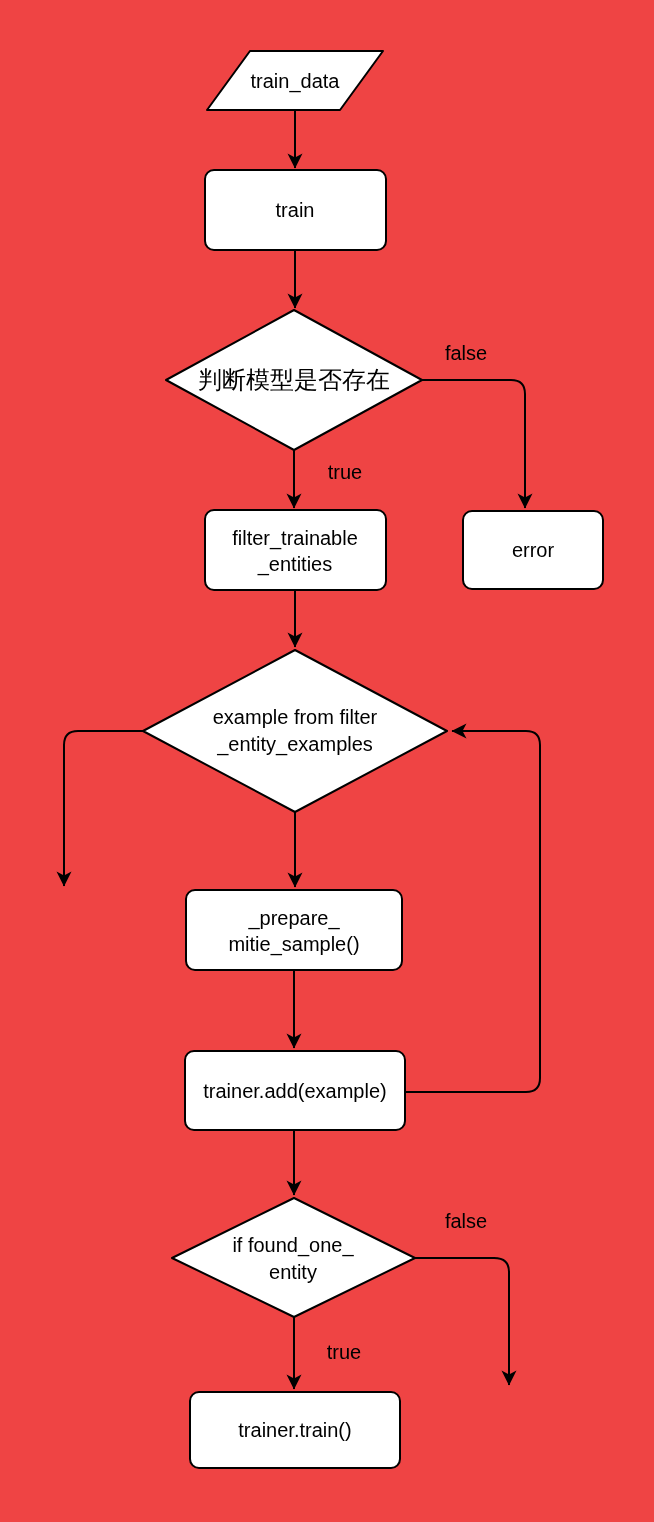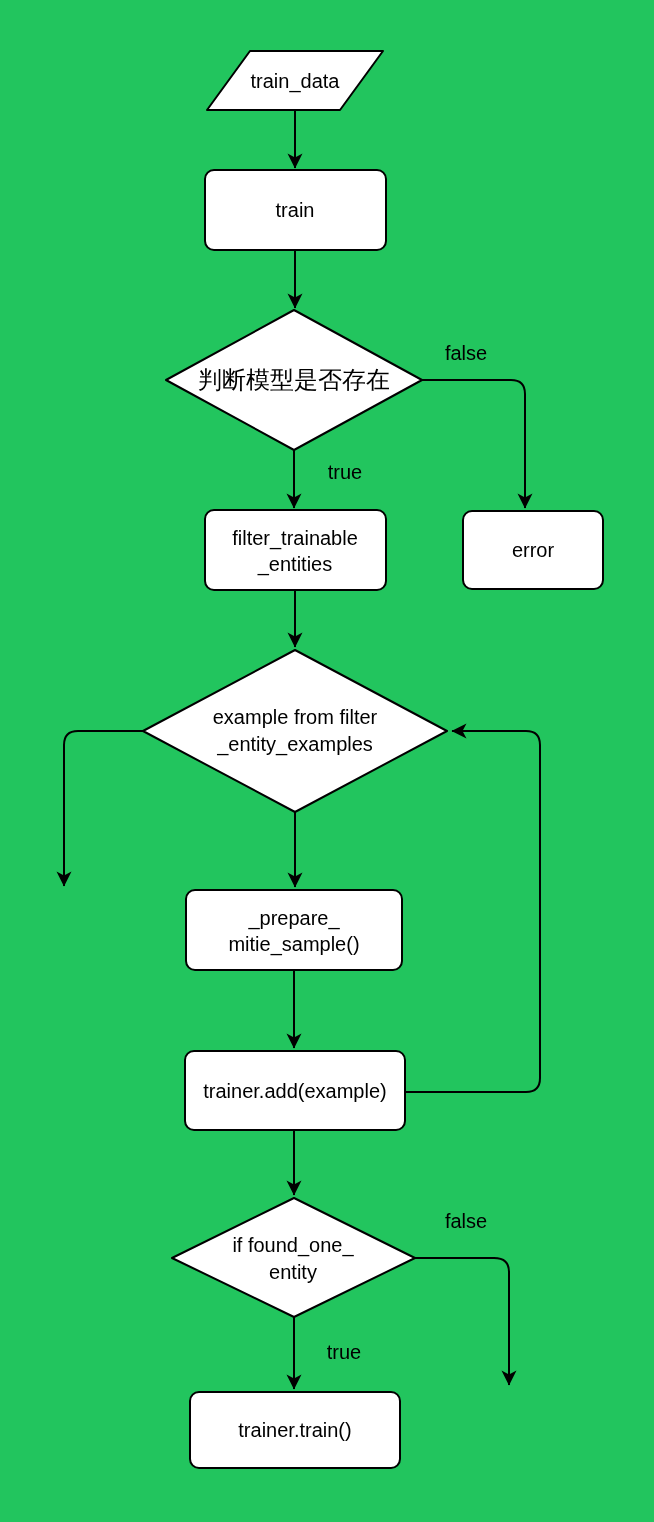--- a/index.html
+++ b/index.html
@@ -5,21 +5,21 @@
   html, body {
     margin: 0;
     padding: 0;
     background: #ffffff;
     font-family: "Liberation Sans", sans-serif;
   }
   .canvas {
     position: relative;
     width: 654px;
     height: 1522px;
-    background: #22c55e;
+    background: #ef4444;
     overflow: hidden;
   }
   svg text {
     font-family: "Liberation Sans", sans-serif;
     font-size: 20px;
     fill: #000000;
     text-anchor: middle;
   }
   svg text.cjk {
     font-size: 24px;

